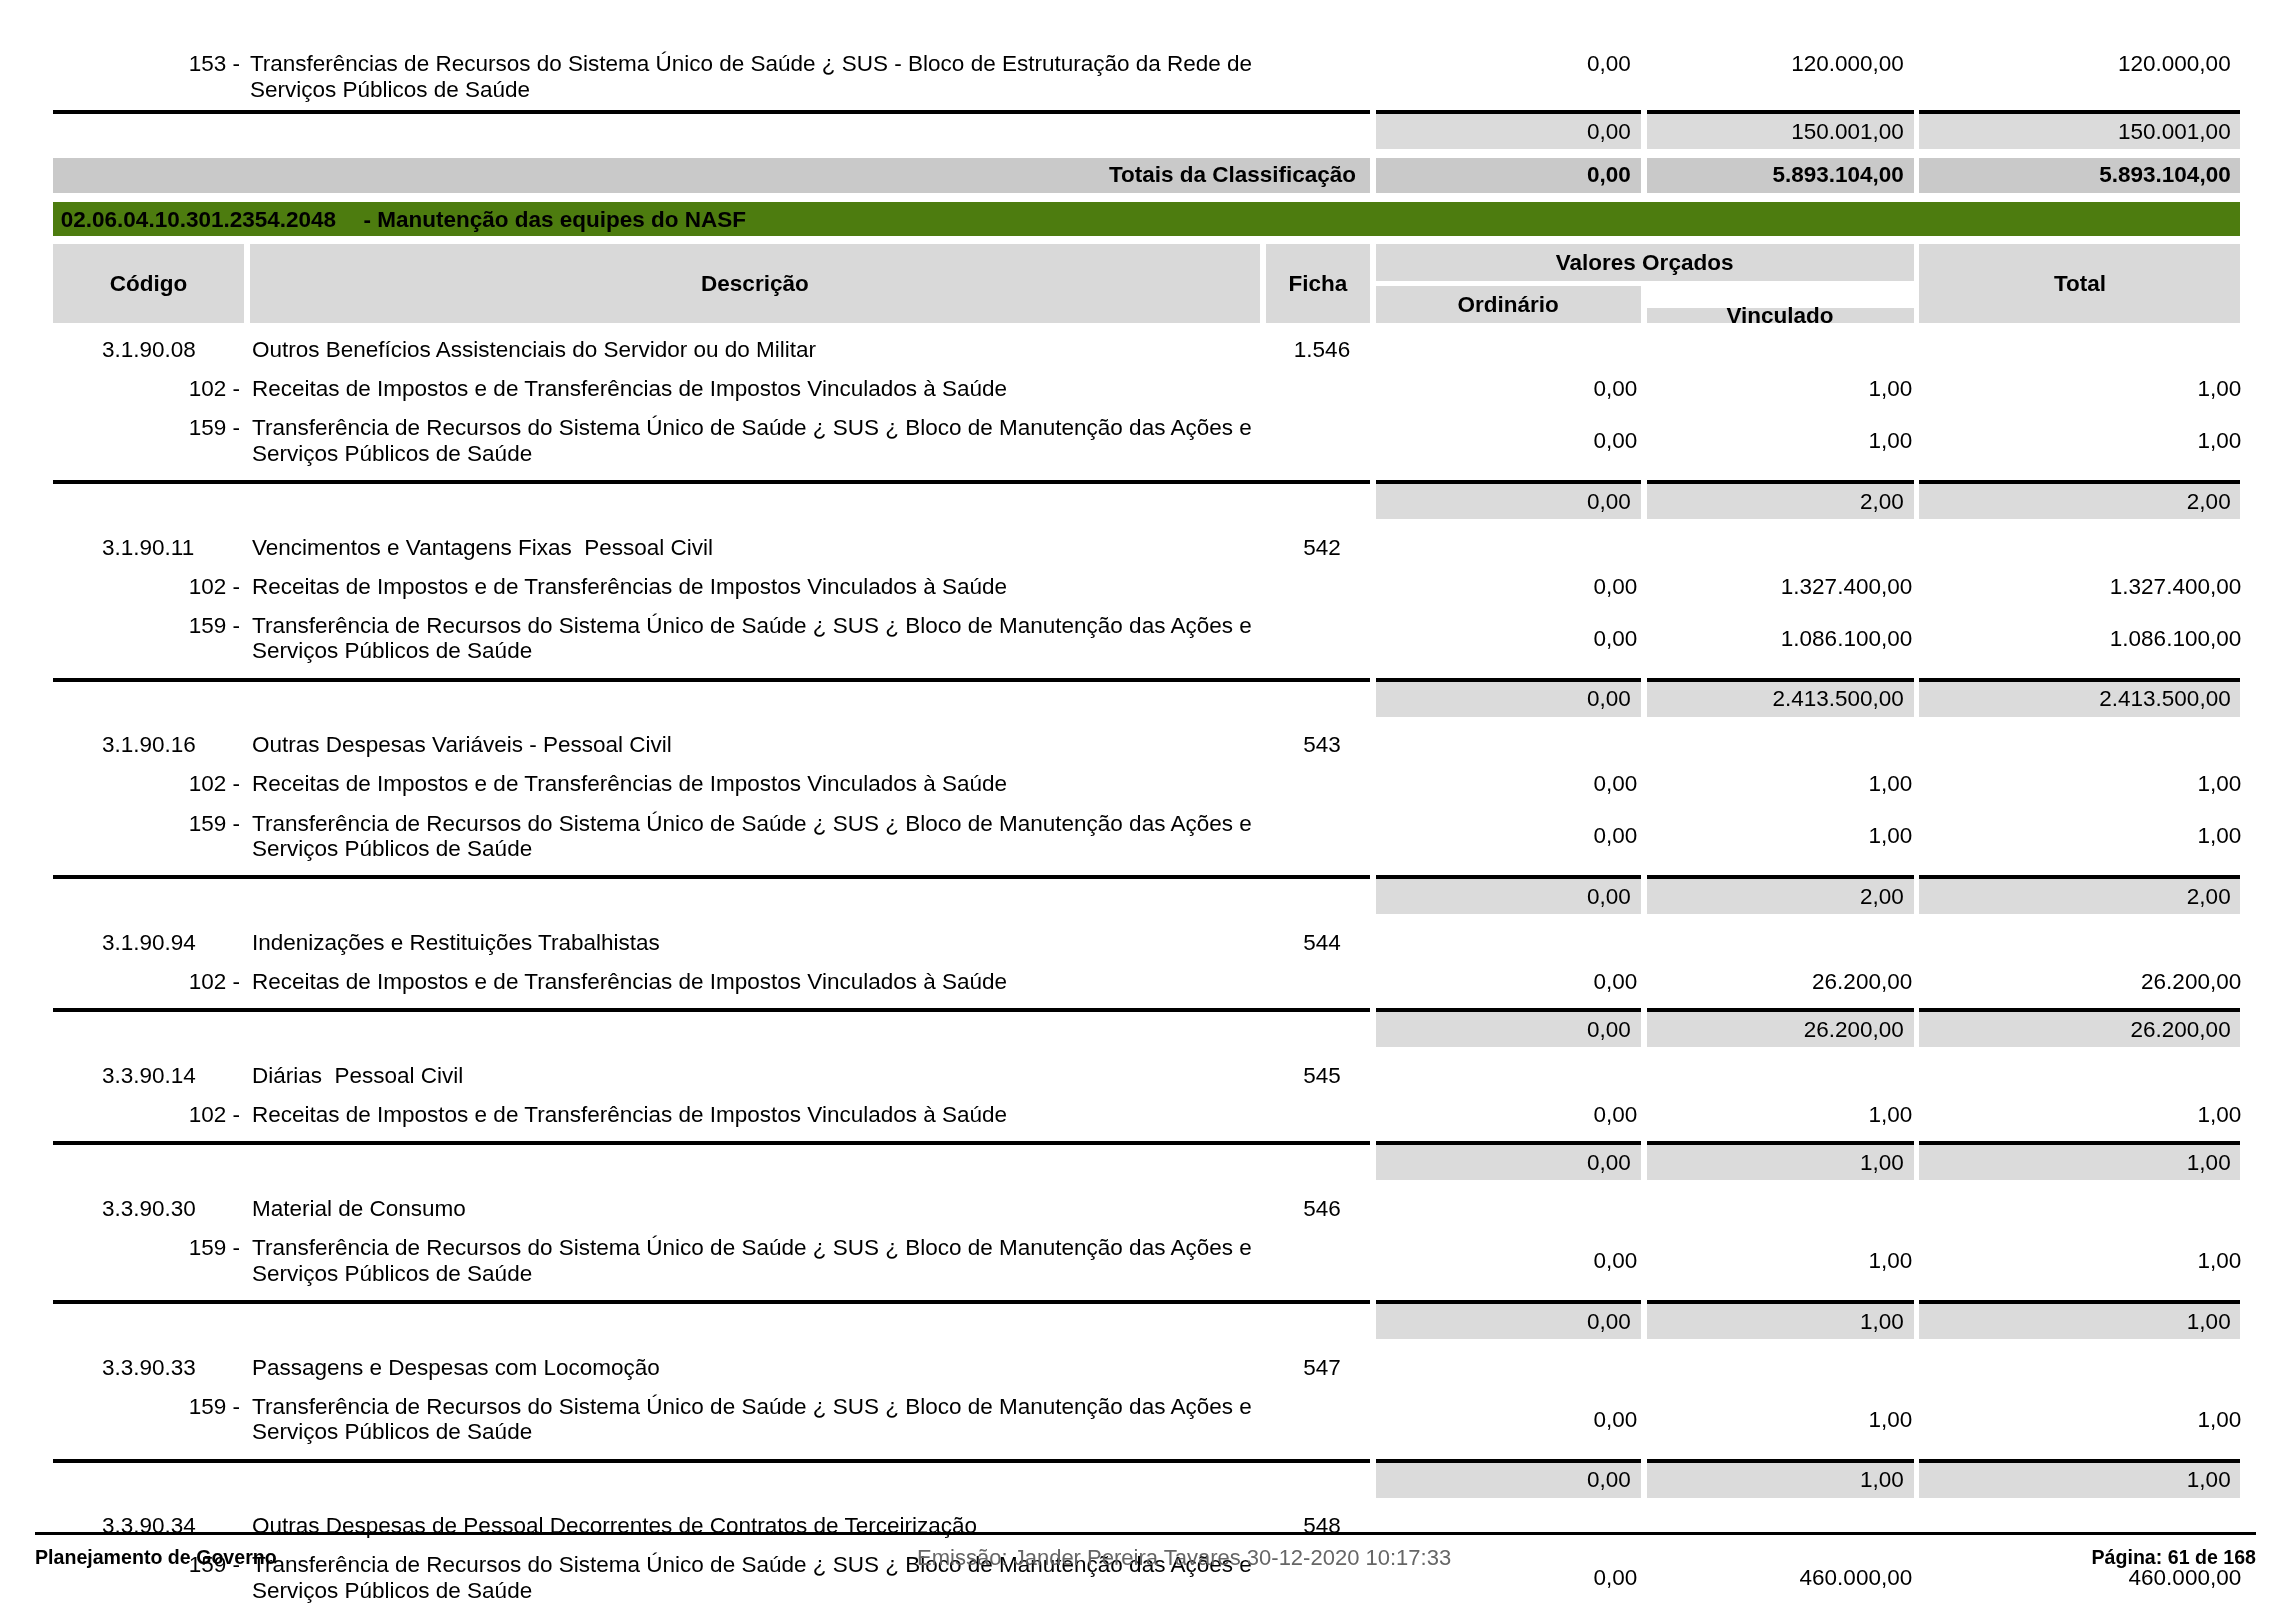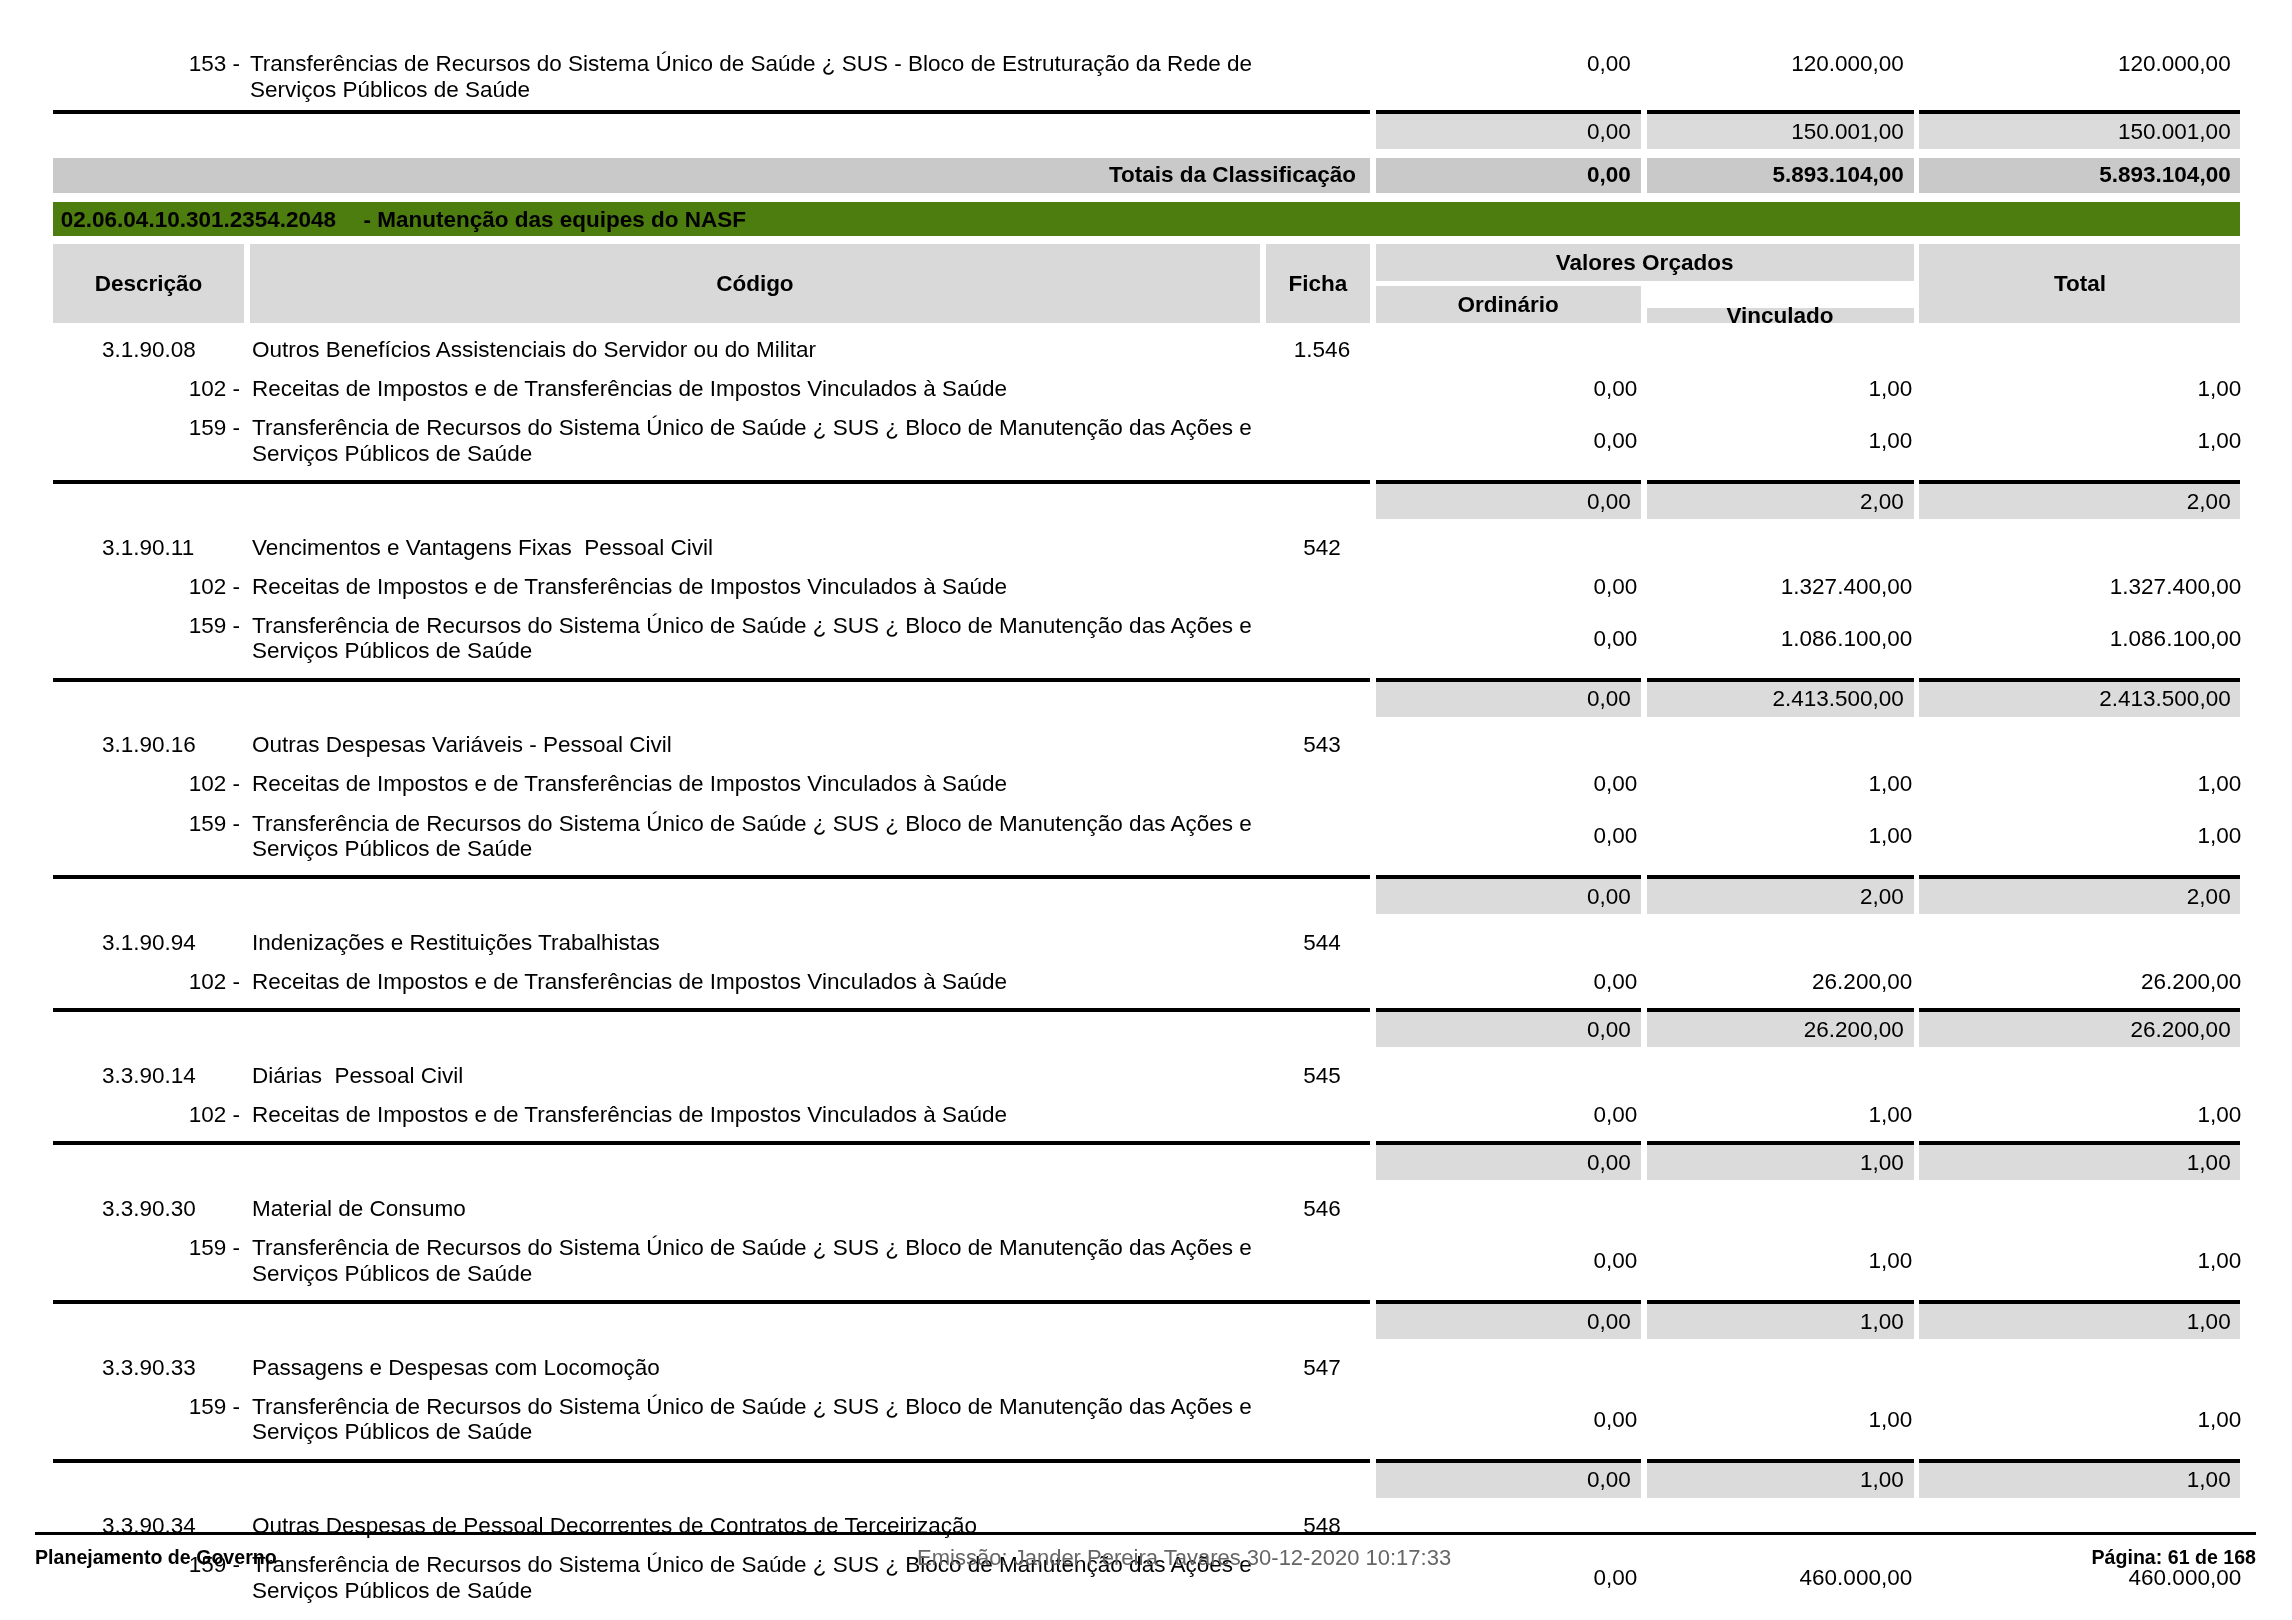--- a/index.html
+++ b/index.html
@@ -84,22 +84,22 @@
     <div class="cell band">5.893.104,00</div>
     <div class="cell band">5.893.104,00</div>
   </div>
 
   <div class="section-band">
     <span>02.06.04.10.301.2354.2048</span>
     <span class="title">- Manutenção das equipes do NASF</span>
   </div>
 
   <div class="grid thead">
+    <div class="cell hc tall">Código</div>
     <div class="cell hc tall">Descrição</div>
-    <div class="cell hc tall">Código</div>
     <div class="cell hc tall">Ficha</div>
     <div class="cell hc" style="grid-column:4/6;grid-row:1;">Valores Orçados</div>
     <div class="cell hc tall" style="grid-column:6;">Total</div>
     <div class="cell hc" style="grid-column:4;grid-row:2;">Ordinário</div>
     <div class="cell hc" style="grid-column:5;grid-row:2;margin-top:22px;">Vinculado</div>
   </div>
 
   <div class="groups" id="groups">
       <div class="group">
         <div class="grid grow">

